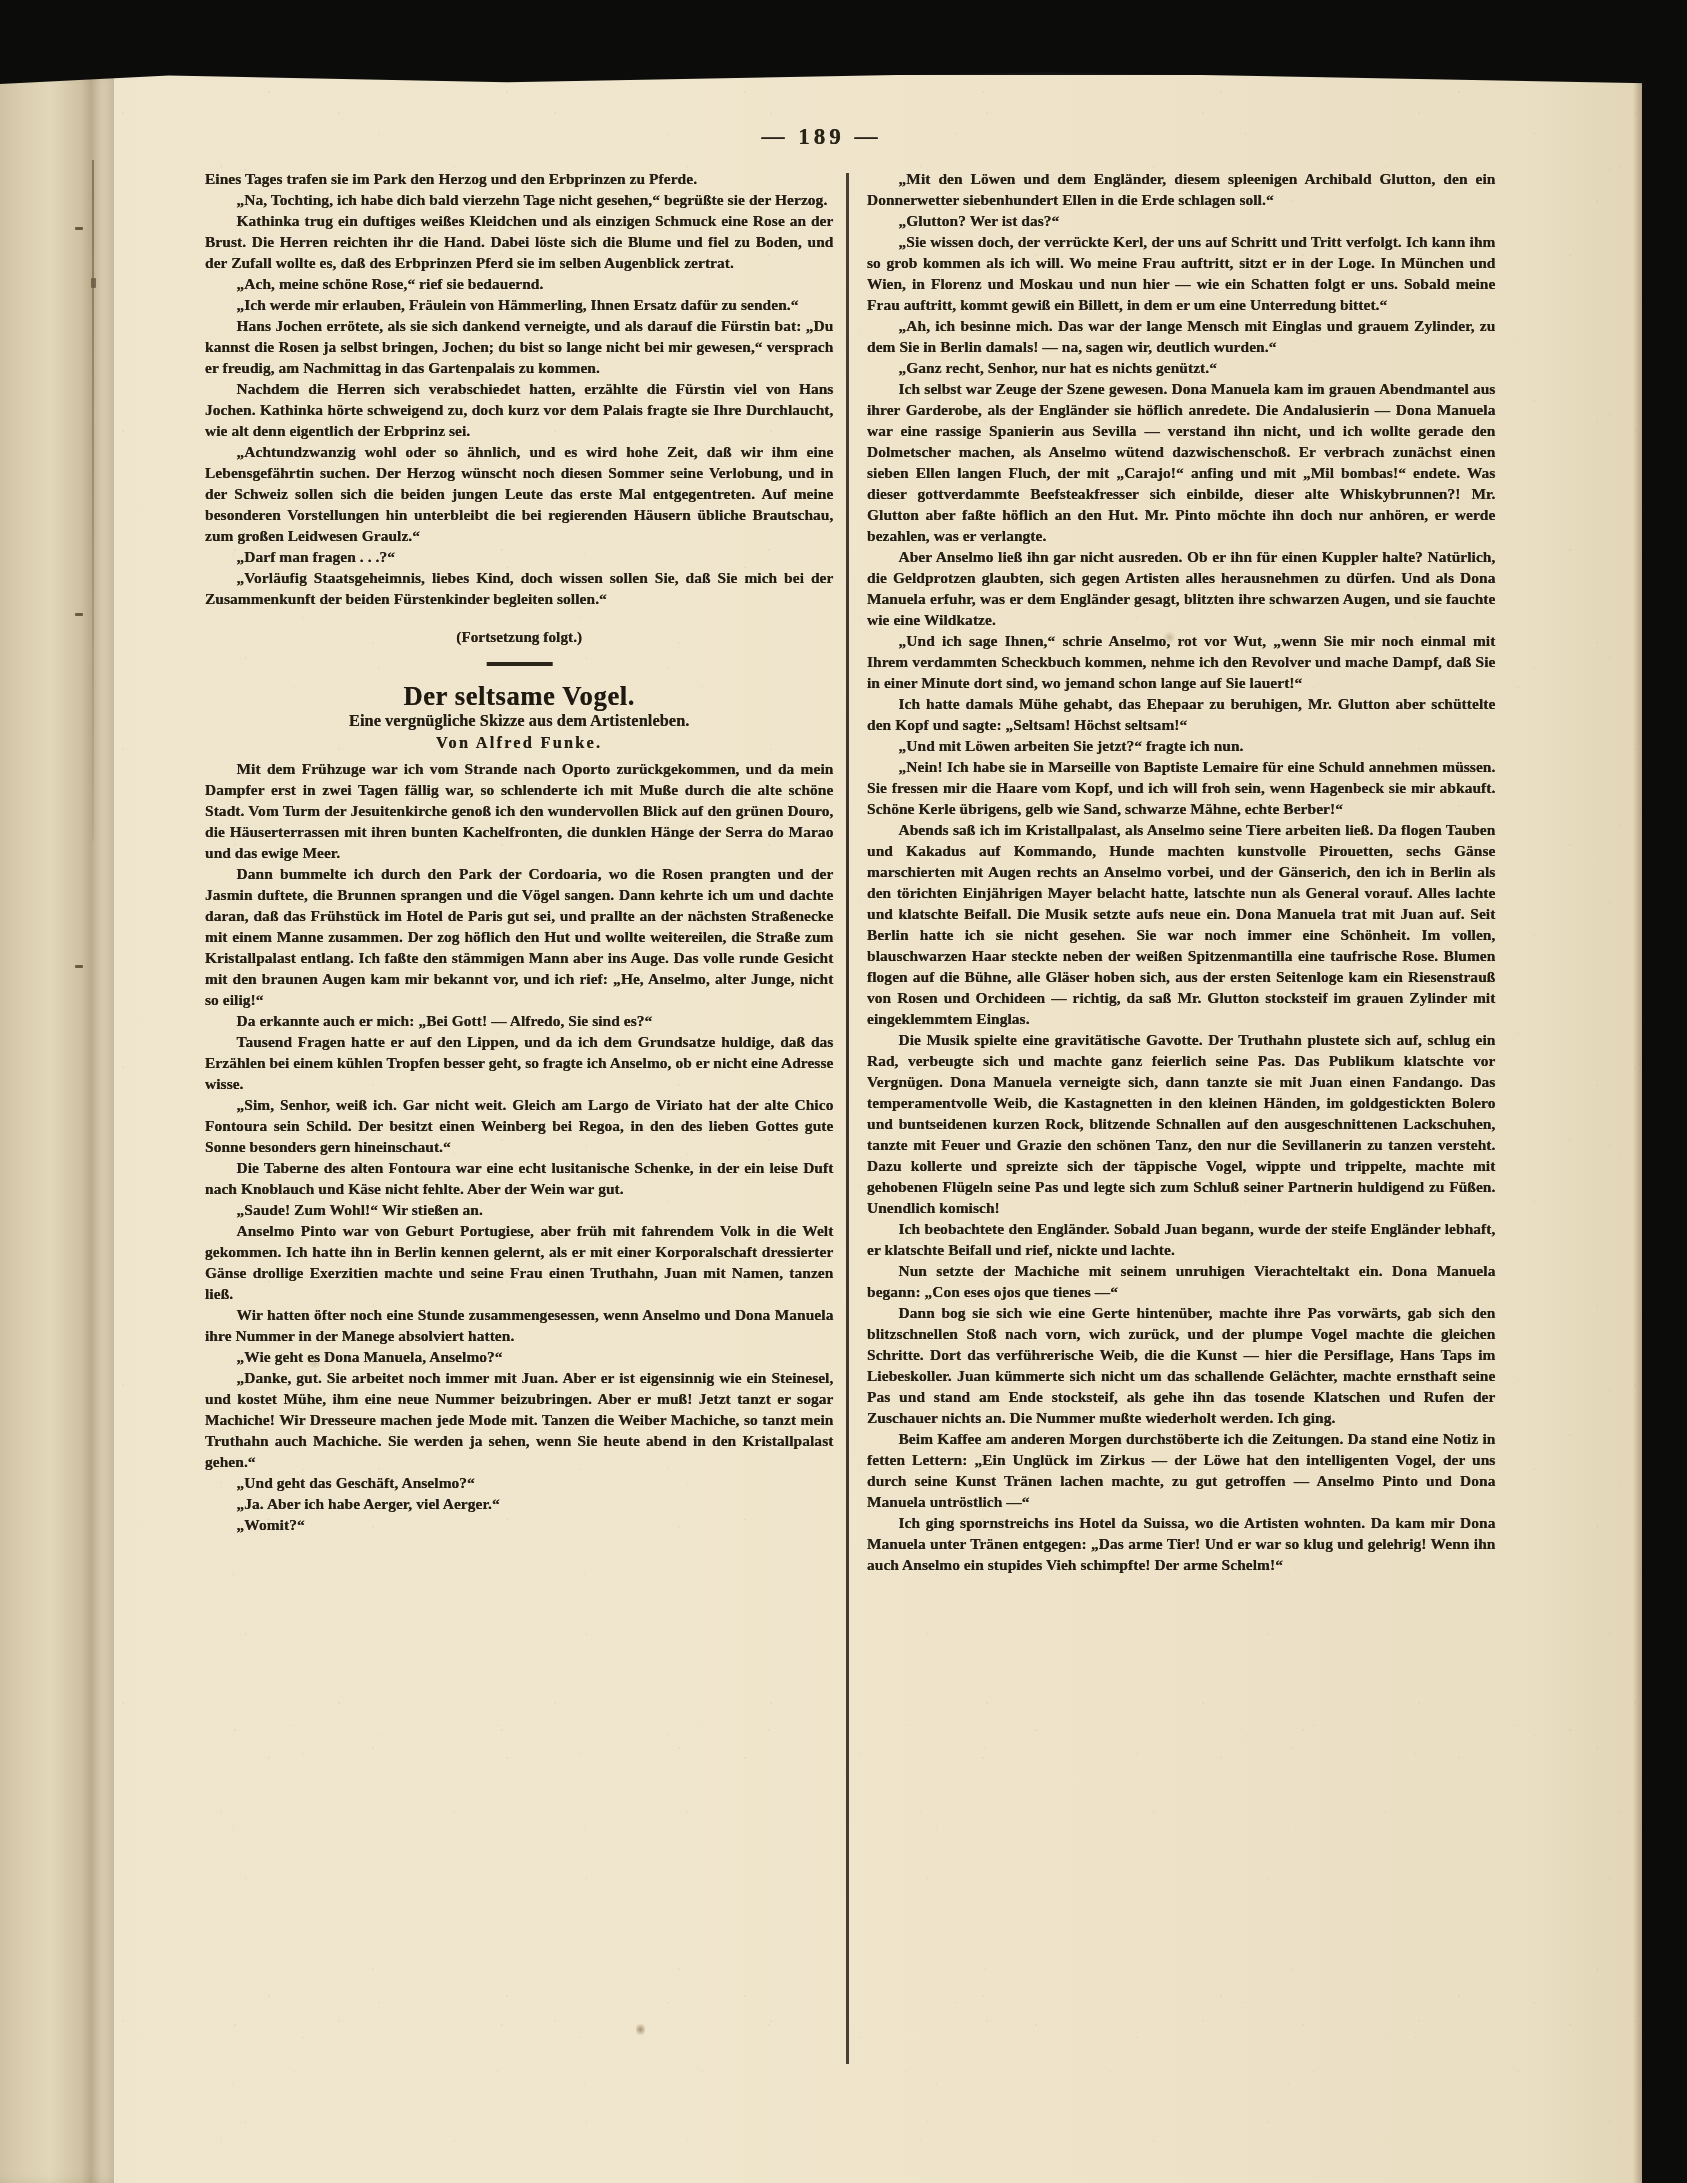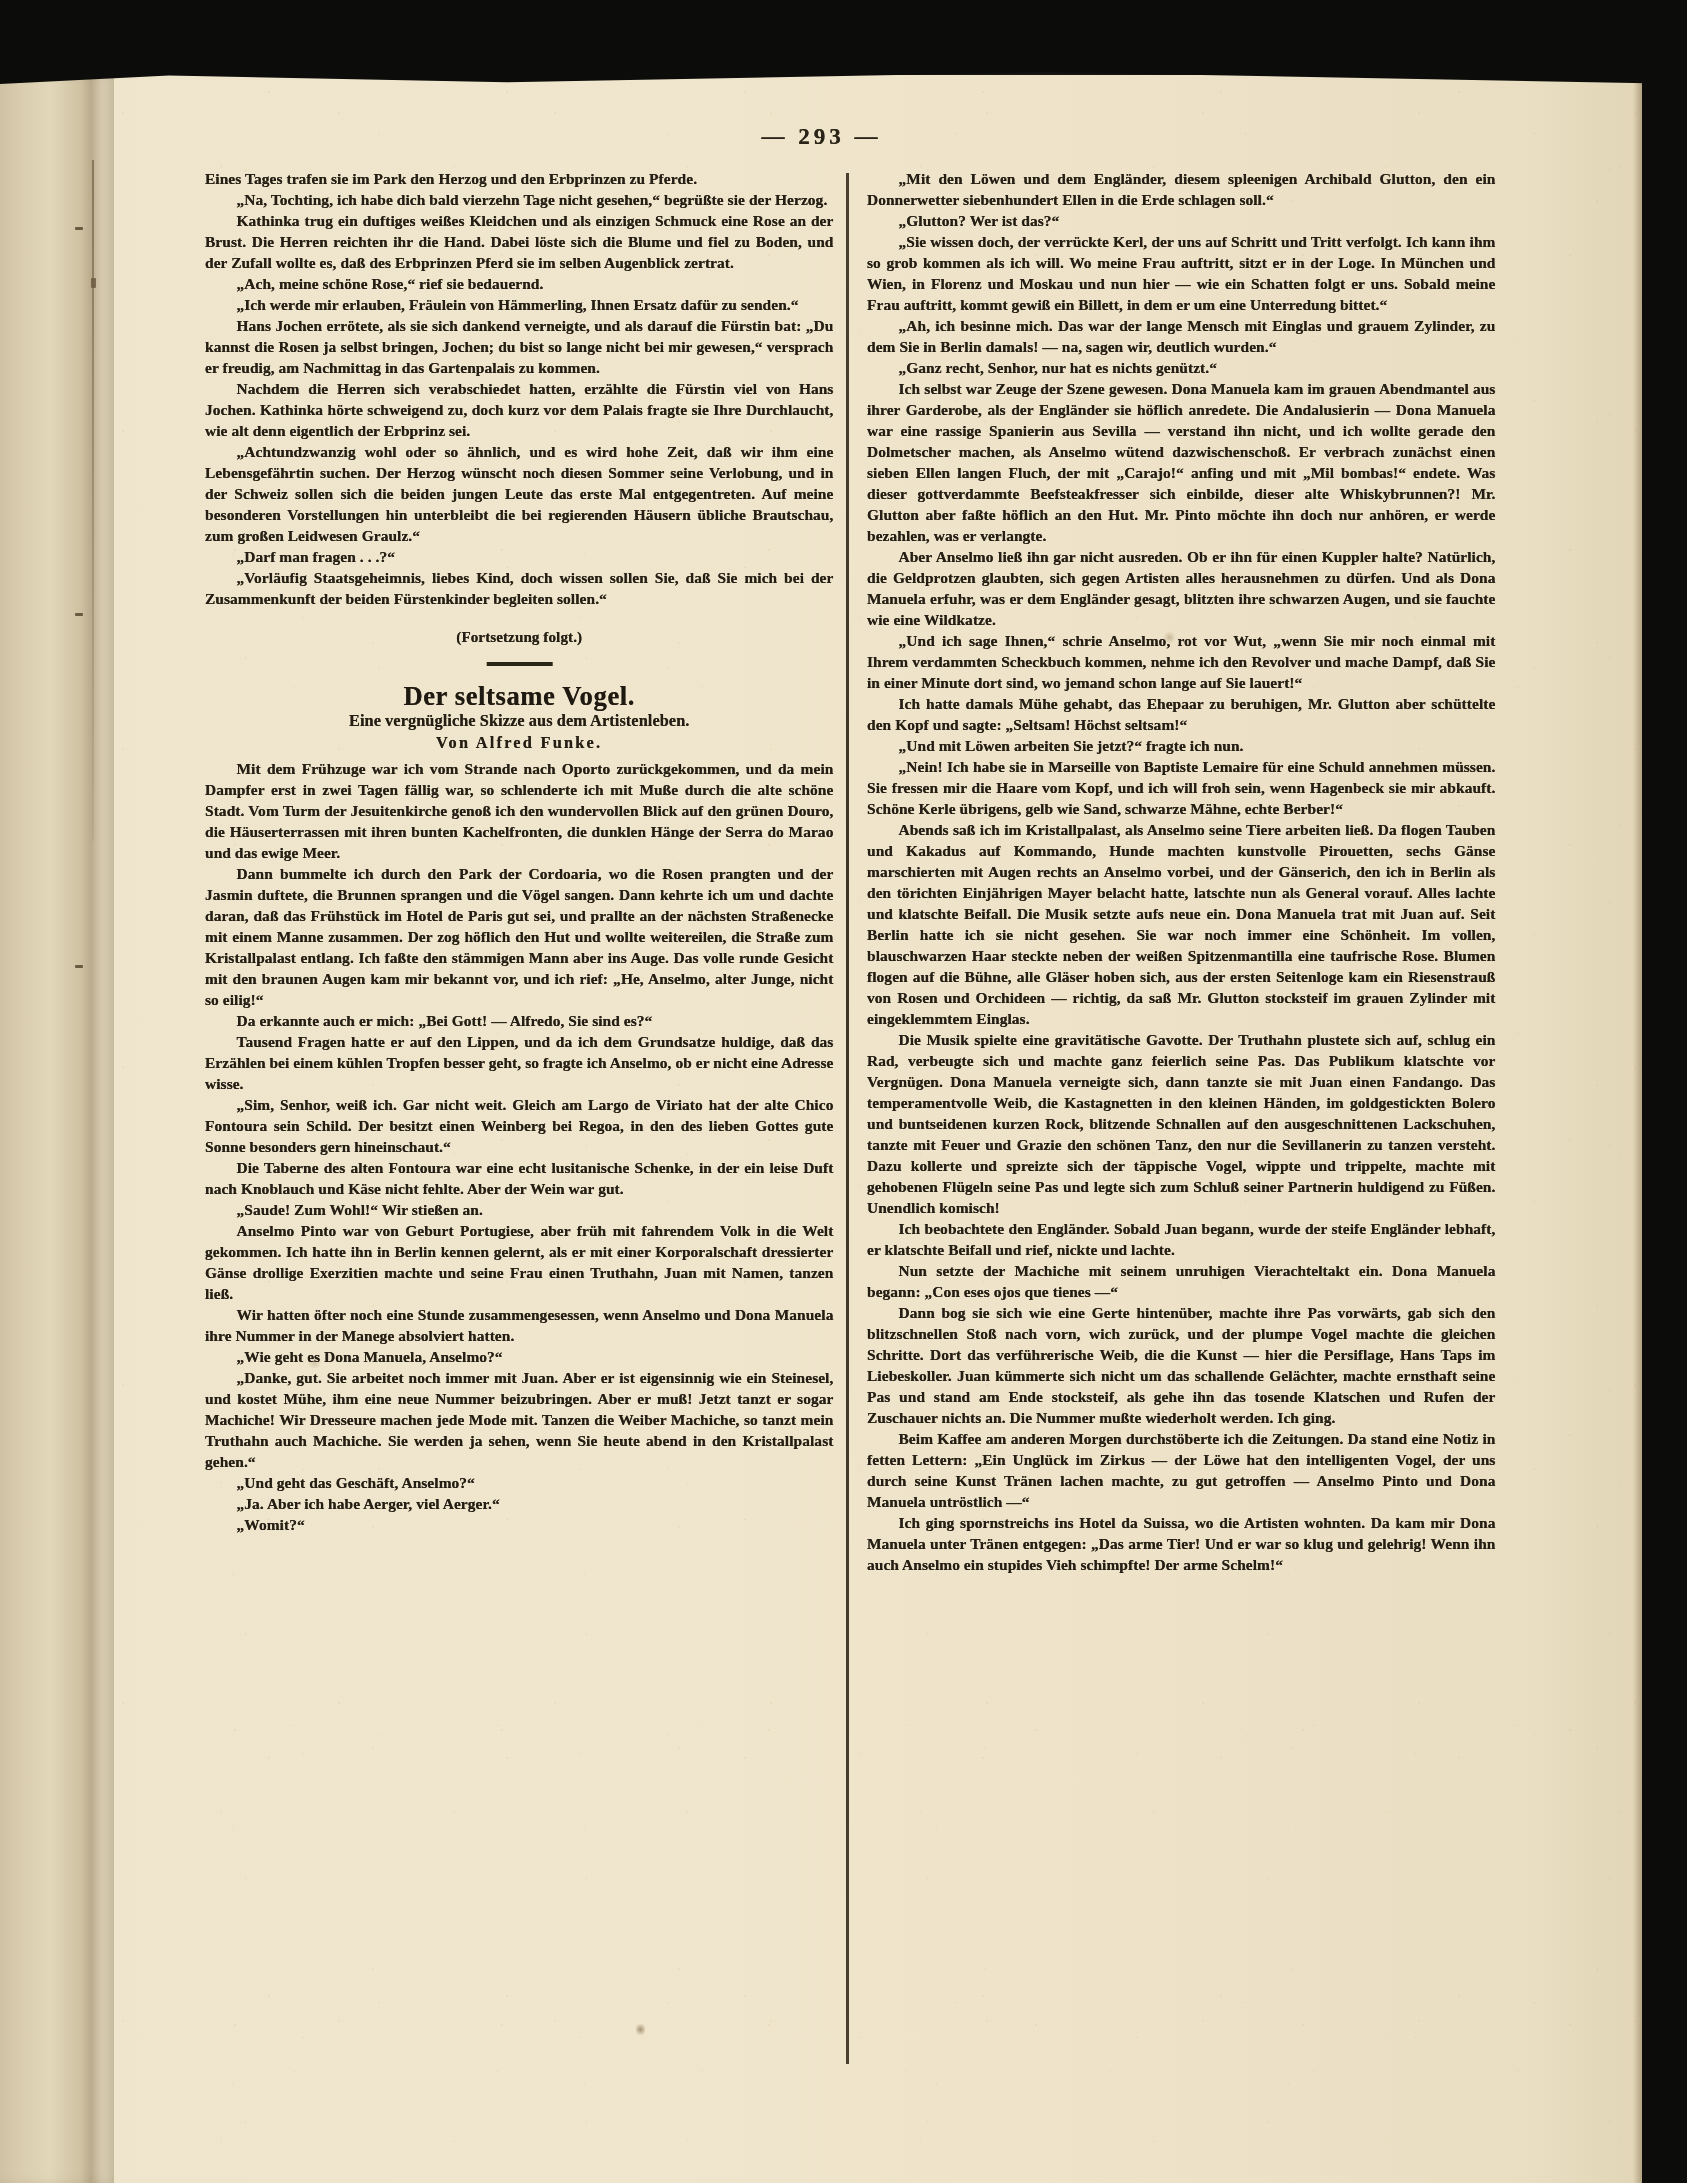--- a/index.html
+++ b/index.html
@@ -249,21 +249,21 @@
 
 <div id="paper-leaf">
   <div id="paper-grain"></div>
 
   <div class="foxing fox-a"></div>
   <div class="foxing fox-b"></div>
   <div class="foxing fox-c"></div>
 
   <div id="type-block">
 
-    <div class="runhead">— 293 —</div>
+    <div class="runhead">— 189 —</div>
 
     <div id="column-rule"></div>
 
     <div class="column" id="column-left">
 
       <p class="para noindent">Eines Tages trafen sie im Park den Herzog und den Erbprinzen zu Pferde.</p>
       <p class="para">„Na, Tochting, ich habe dich bald vierzehn Tage nicht gesehen,“ begrüßte sie der Herzog.</p>
       <p class="para">Kathinka trug ein duftiges weißes Kleidchen und als einzigen Schmuck eine Rose an der Brust. Die Herren reichten ihr die Hand. Dabei löste sich die Blume und fiel zu Boden, und der Zufall wollte es, daß des Erbprinzen Pferd sie im selben Augenblick zertrat.</p>
       <p class="para">„Ach, meine schöne Rose,“ rief sie bedauernd.</p>
       <p class="para">„Ich werde mir erlauben, Fräulein von Hämmerling, Ihnen Ersatz dafür zu senden.“</p>

